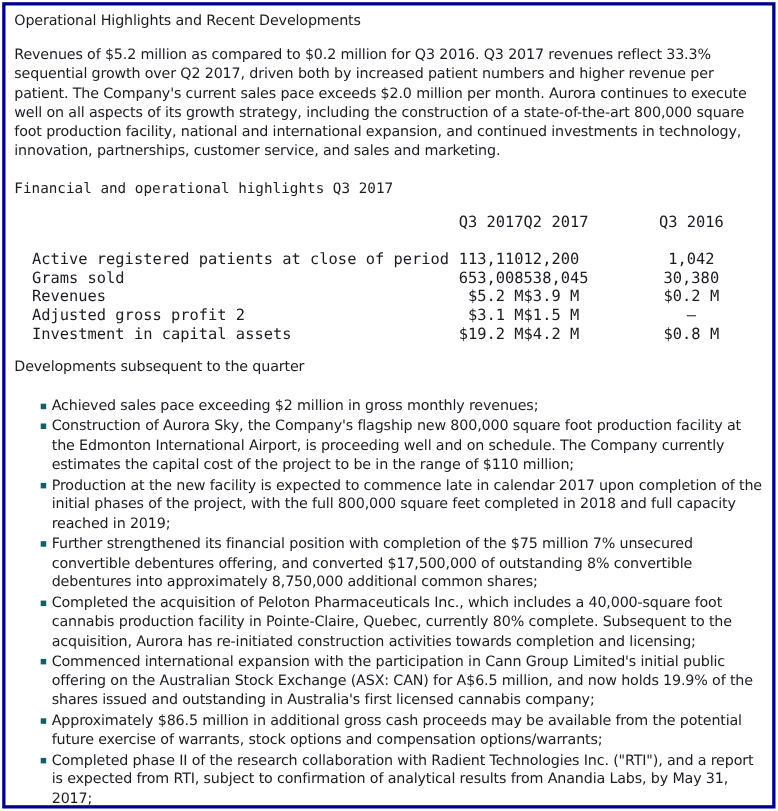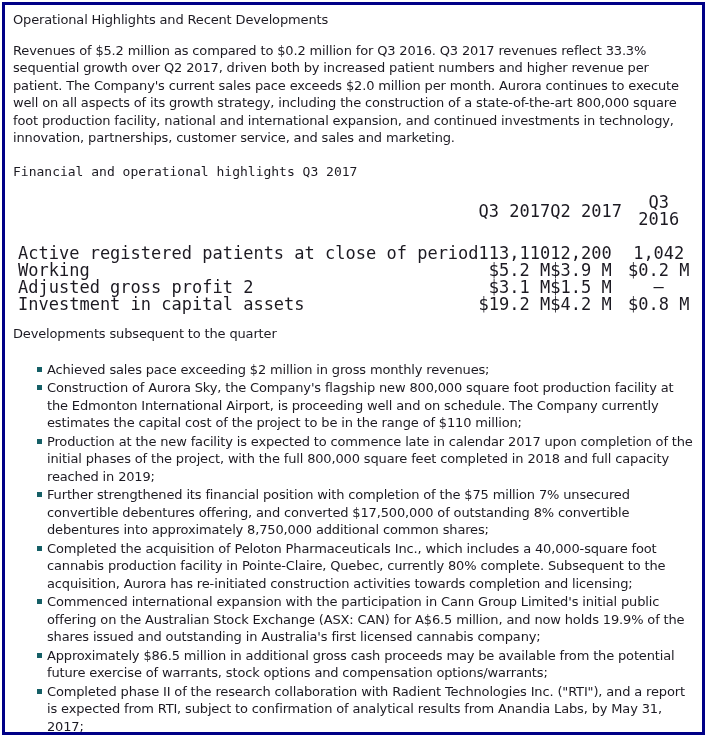--- a/index.html
+++ b/index.html
@@ -49,23 +49,23 @@
   }
   .mono-heading {
     font-family: "DejaVu Sans Mono", "Liberation Mono", monospace;
     letter-spacing: 0;
     margin: 16px 0 0 0;
   }
   table.fin-table {
     border-collapse: collapse;
     font-family: "DejaVu Sans Mono", "Liberation Mono", monospace;
     letter-spacing: 0;
-    font-size: 17px;
+    font-size: 14px;
     line-height: 17px;
-    margin: 14px 0 0 5px;
+    margin: 14px 0 0 16px;
     color: var(--text-color);
   }
   table.fin-table th {
     font-weight: normal;
     text-align: right;
     padding: 0 0 17px 0;
   }
   table.fin-table td {
     padding: 0;
     white-space: nowrap;
@@ -119,21 +119,27 @@
           </tr>
         </thead>
         <tbody>
             <tr>
               <td class="col-label">Active registered patients at close of period</td>
               <td class="col-v1">113,110</td>
               <td class="col-v2">12,200</td>
               <td class="col-v3">1,042</td>
             </tr>
             <tr>
-              <td class="col-label">Working</td>
+              <td class="col-label">Grams sold</td>
+              <td class="col-v1">653,008</td>
+              <td class="col-v2">538,045</td>
+              <td class="col-v3">30,380</td>
+            </tr>
+            <tr>
+              <td class="col-label">Revenues</td>
               <td class="col-v1">$5.2 M</td>
               <td class="col-v2">$3.9 M</td>
               <td class="col-v3">$0.2 M</td>
             </tr>
             <tr>
               <td class="col-label">Adjusted gross profit 2</td>
               <td class="col-v1">$3.1 M</td>
               <td class="col-v2">$1.5 M</td>
               <td class="col-v3">–</td>
             </tr>

